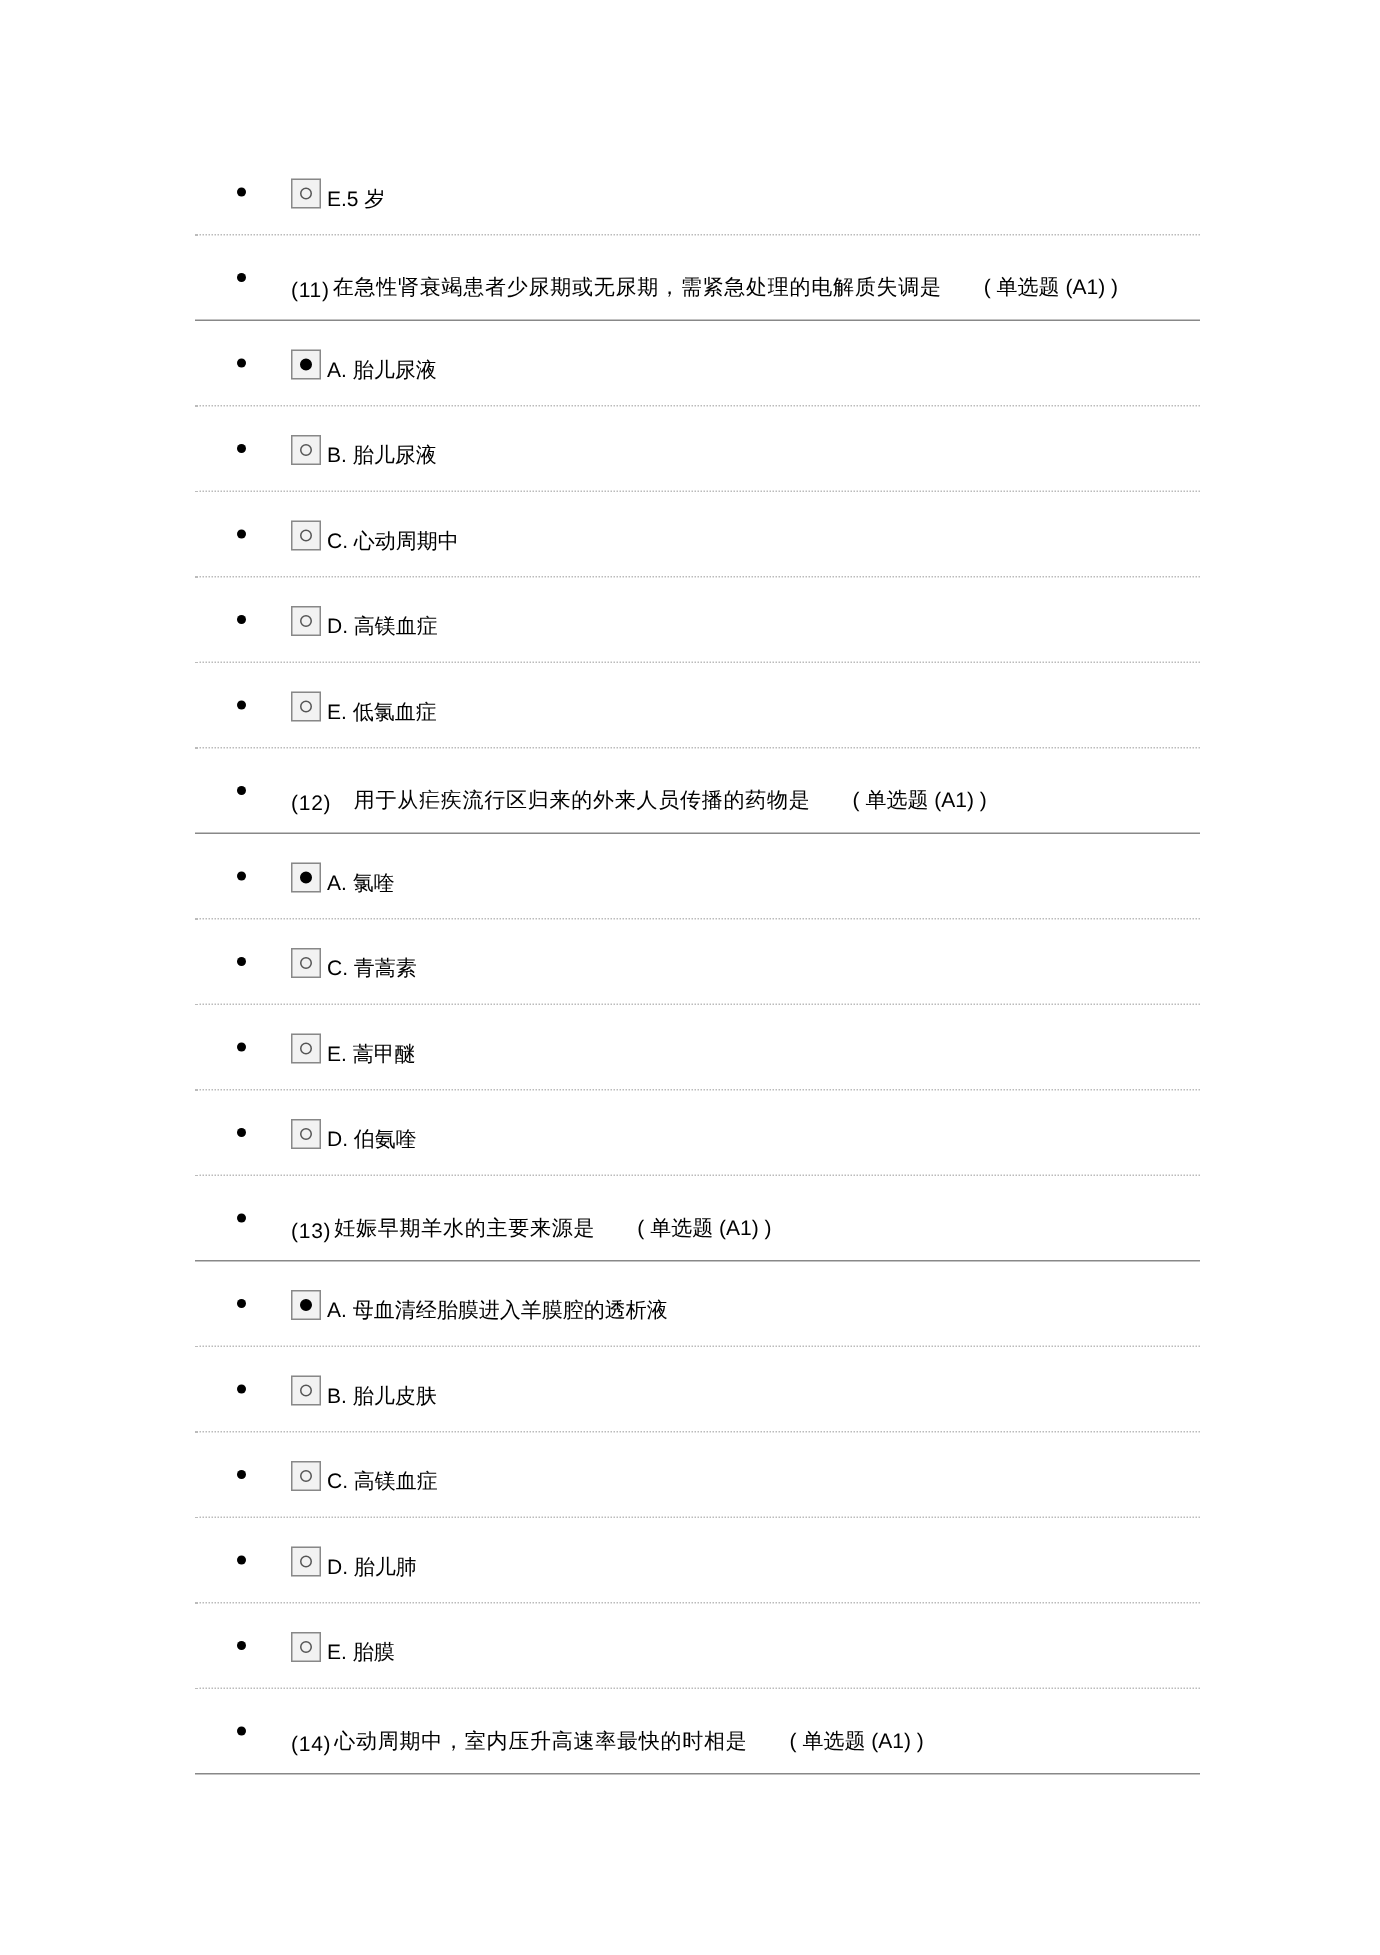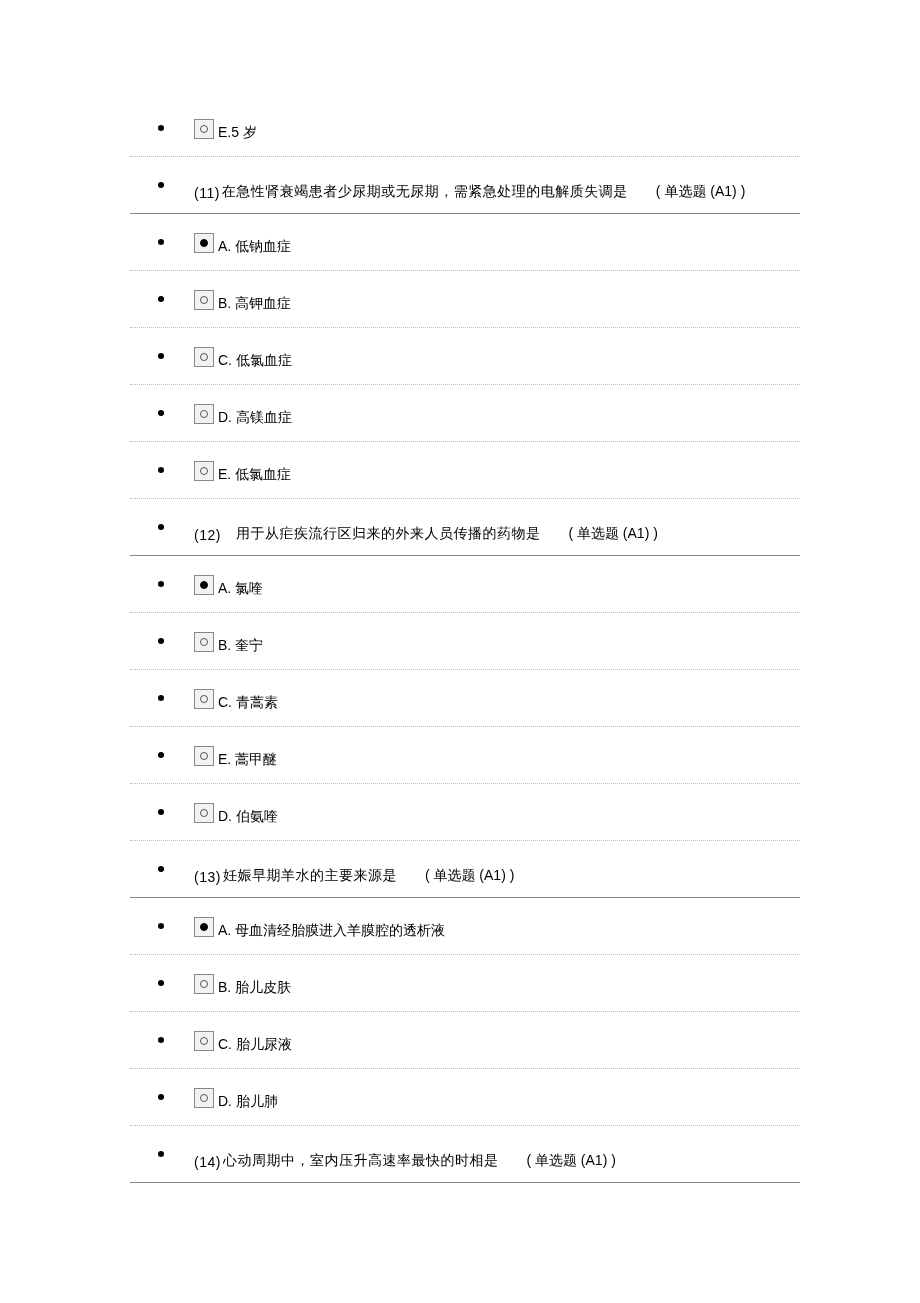--- a/index.html
+++ b/index.html
@@ -99,39 +99,39 @@
         <span class="question-text" style="margin-left: 2px; font-family: Liberation Serif, serif;">在急性肾衰竭患者少尿期或无尿期，需紧急处理的电解质失调是</span>
         <span class="type-suffix" style="margin-left: 28px;">( 单选题 (A1) )</span>
       </div>
     </div>
     <div class="row">
       <div class="bullet"></div>
       <div class="content">
         <span class="radio selected">
           <span class="dot-outline"></span>
         </span>
-        <span class="option-text">A. 低钠血症</span>
-      </div>
-    </div>
-    <div class="row">
-      <div class="bullet"></div>
-      <div class="content">
-        <span class="radio">
-          <span class="dot-outline"></span>
-        </span>
-        <span class="option-text">B. 高钾血症</span>
-      </div>
-    </div>
-    <div class="row">
-      <div class="bullet"></div>
-      <div class="content">
-        <span class="radio">
-          <span class="dot-outline"></span>
-        </span>
-        <span class="option-text">C. 低氯血症</span>
+        <span class="option-text">A. 胎儿尿液</span>
+      </div>
+    </div>
+    <div class="row">
+      <div class="bullet"></div>
+      <div class="content">
+        <span class="radio">
+          <span class="dot-outline"></span>
+        </span>
+        <span class="option-text">B. 胎儿尿液</span>
+      </div>
+    </div>
+    <div class="row">
+      <div class="bullet"></div>
+      <div class="content">
+        <span class="radio">
+          <span class="dot-outline"></span>
+        </span>
+        <span class="option-text">C. 心动周期中</span>
       </div>
     </div>
     <div class="row">
       <div class="bullet"></div>
       <div class="content">
         <span class="radio">
           <span class="dot-outline"></span>
         </span>
         <span class="option-text">D. 高镁血症</span>
       </div>
@@ -161,29 +161,20 @@
         </span>
         <span class="option-text">A. 氯喹</span>
       </div>
     </div>
     <div class="row">
       <div class="bullet"></div>
       <div class="content">
         <span class="radio">
           <span class="dot-outline"></span>
         </span>
-        <span class="option-text">B. 奎宁</span>
-      </div>
-    </div>
-    <div class="row">
-      <div class="bullet"></div>
-      <div class="content">
-        <span class="radio">
-          <span class="dot-outline"></span>
-        </span>
         <span class="option-text">C. 青蒿素</span>
       </div>
     </div>
     <div class="row">
       <div class="bullet"></div>
       <div class="content">
         <span class="radio">
           <span class="dot-outline"></span>
         </span>
         <span class="option-text">E. 蒿甲醚</span>
@@ -223,30 +214,39 @@
         </span>
         <span class="option-text">B. 胎儿皮肤</span>
       </div>
     </div>
     <div class="row">
       <div class="bullet"></div>
       <div class="content">
         <span class="radio">
           <span class="dot-outline"></span>
         </span>
-        <span class="option-text">C. 胎儿尿液</span>
+        <span class="option-text">C. 高镁血症</span>
       </div>
     </div>
     <div class="row">
       <div class="bullet"></div>
       <div class="content">
         <span class="radio">
           <span class="dot-outline"></span>
         </span>
         <span class="option-text">D. 胎儿肺</span>
+      </div>
+    </div>
+    <div class="row">
+      <div class="bullet"></div>
+      <div class="content">
+        <span class="radio">
+          <span class="dot-outline"></span>
+        </span>
+        <span class="option-text">E. 胎膜</span>
       </div>
     </div>
     <div class="row question-row qrow">
       <div class="bullet"></div>
       <div class="content">
         <span class="question-text">(14)</span>
         <span class="question-text" style="margin-left: 2px;">心动周期中，室内压升高速率最快的时相是</span>
         <span class="type-suffix" style="margin-left: 28px;">( 单选题  (A1) )</span>
       </div>
     </div>

